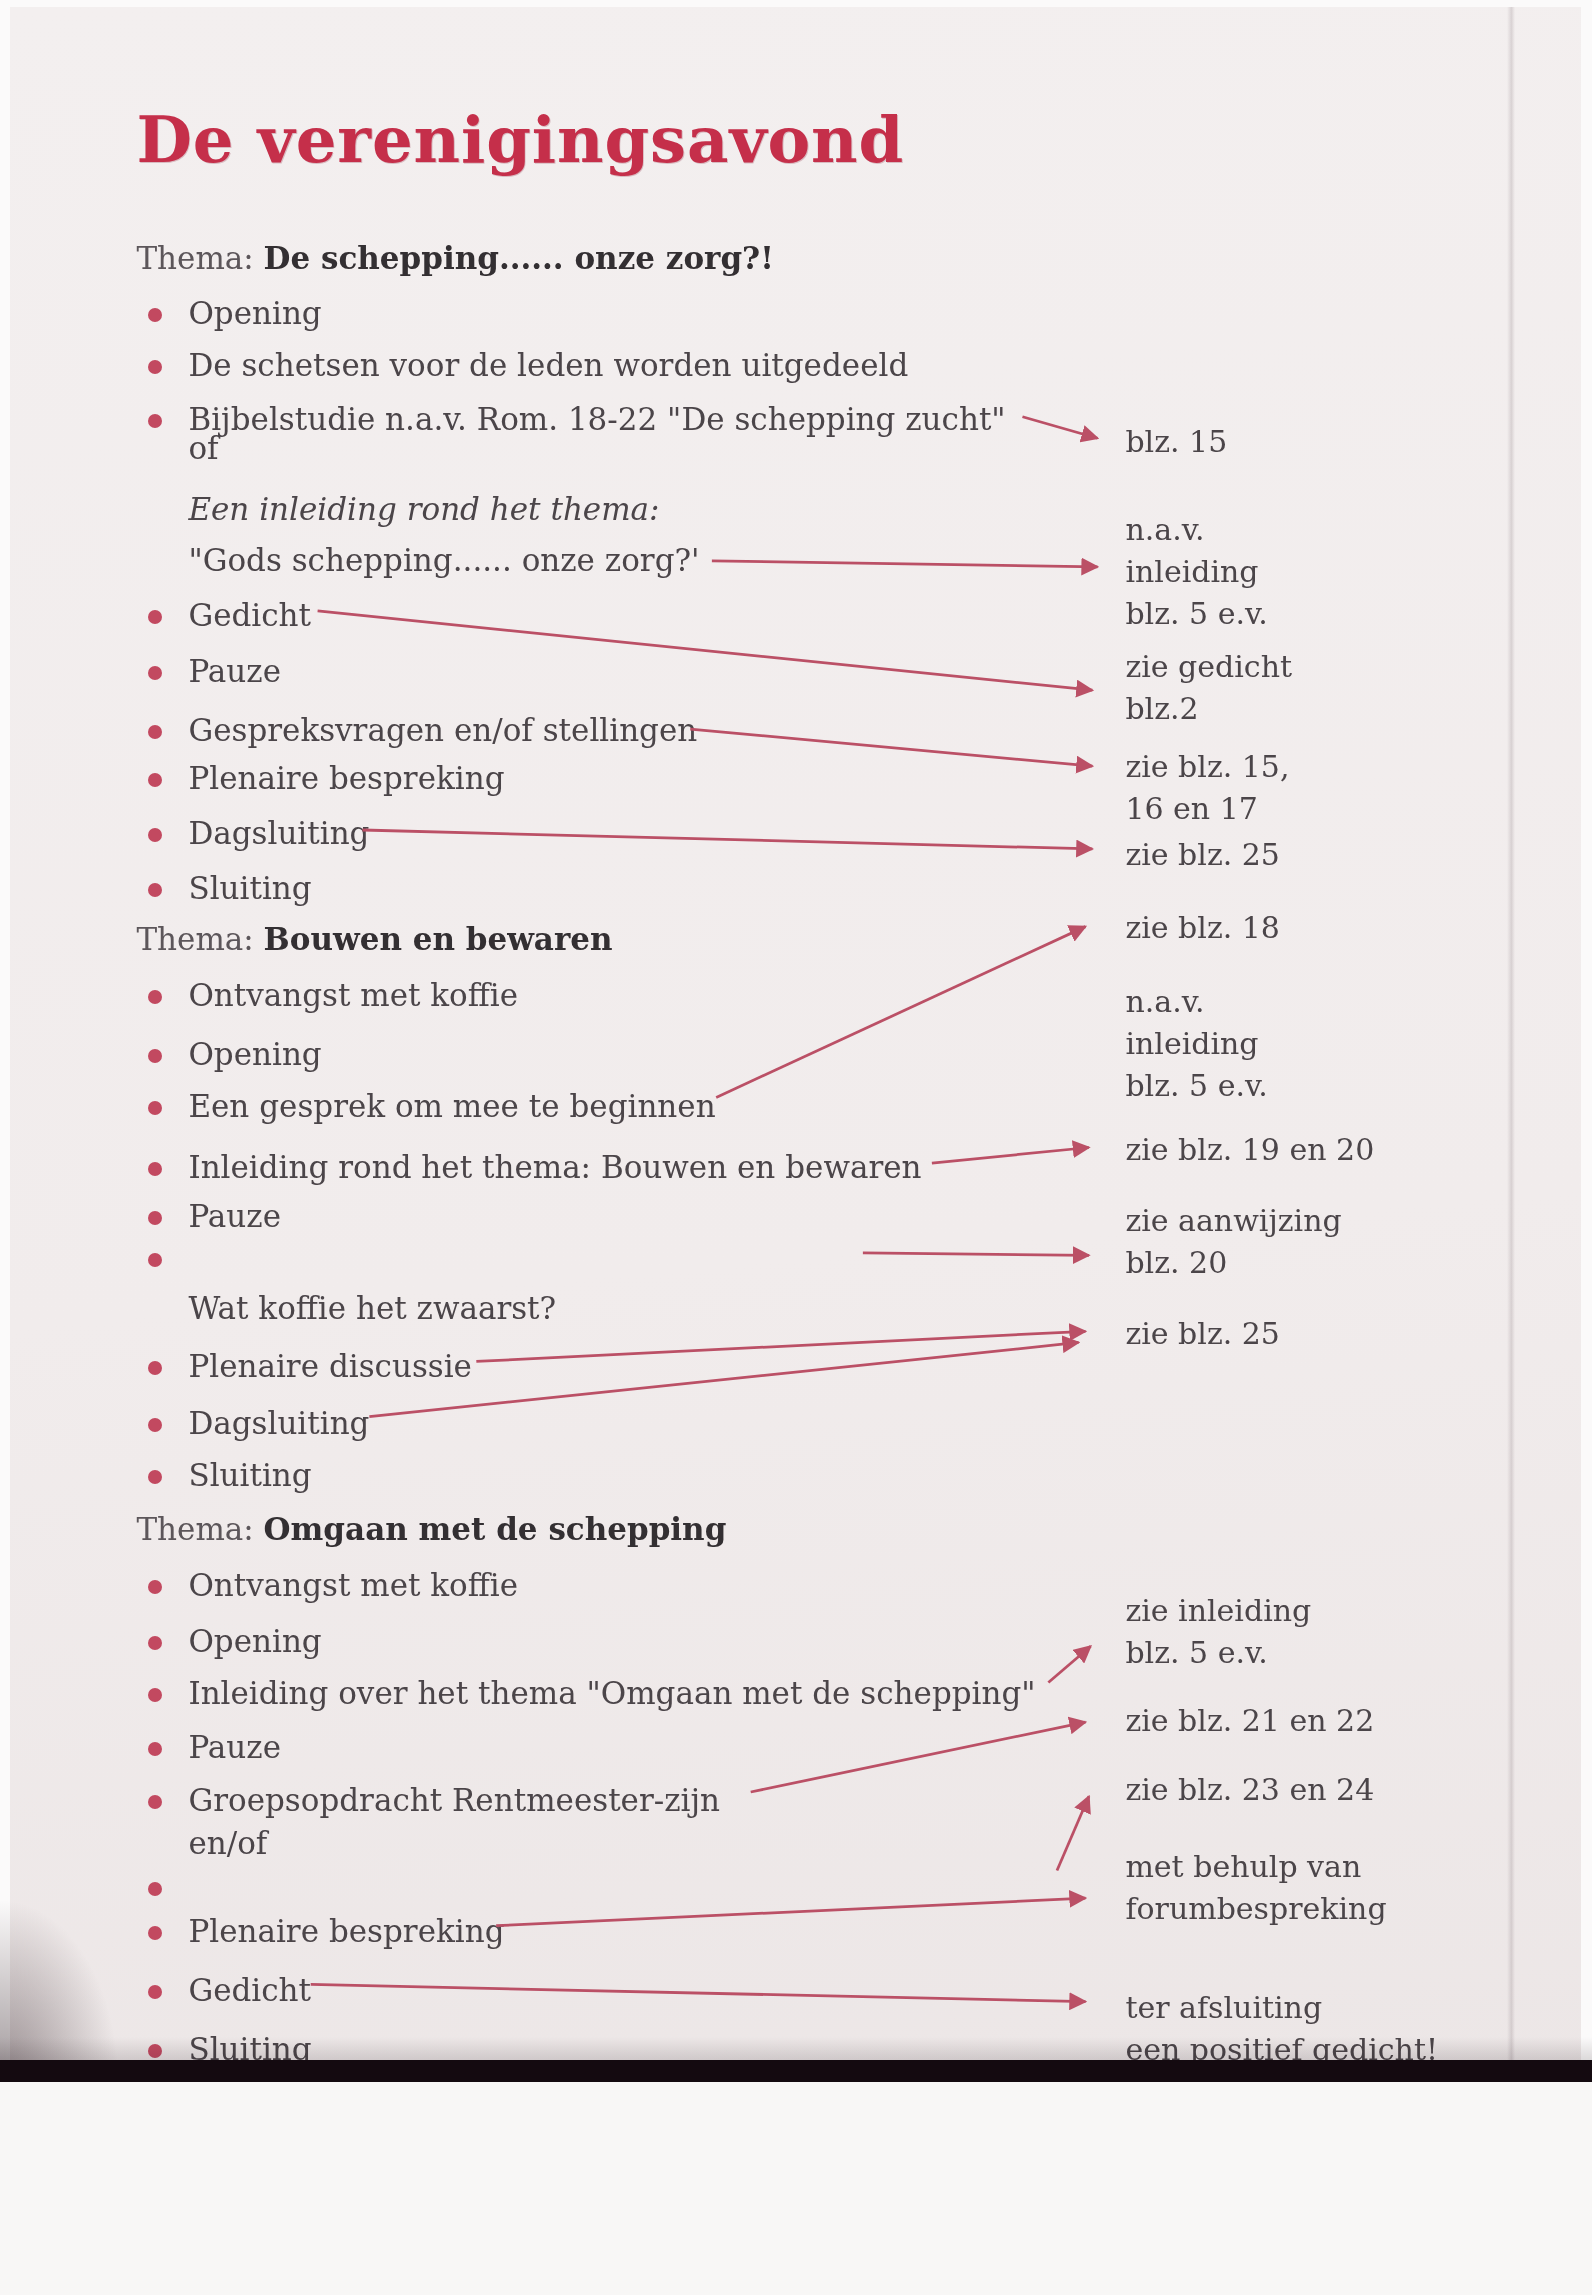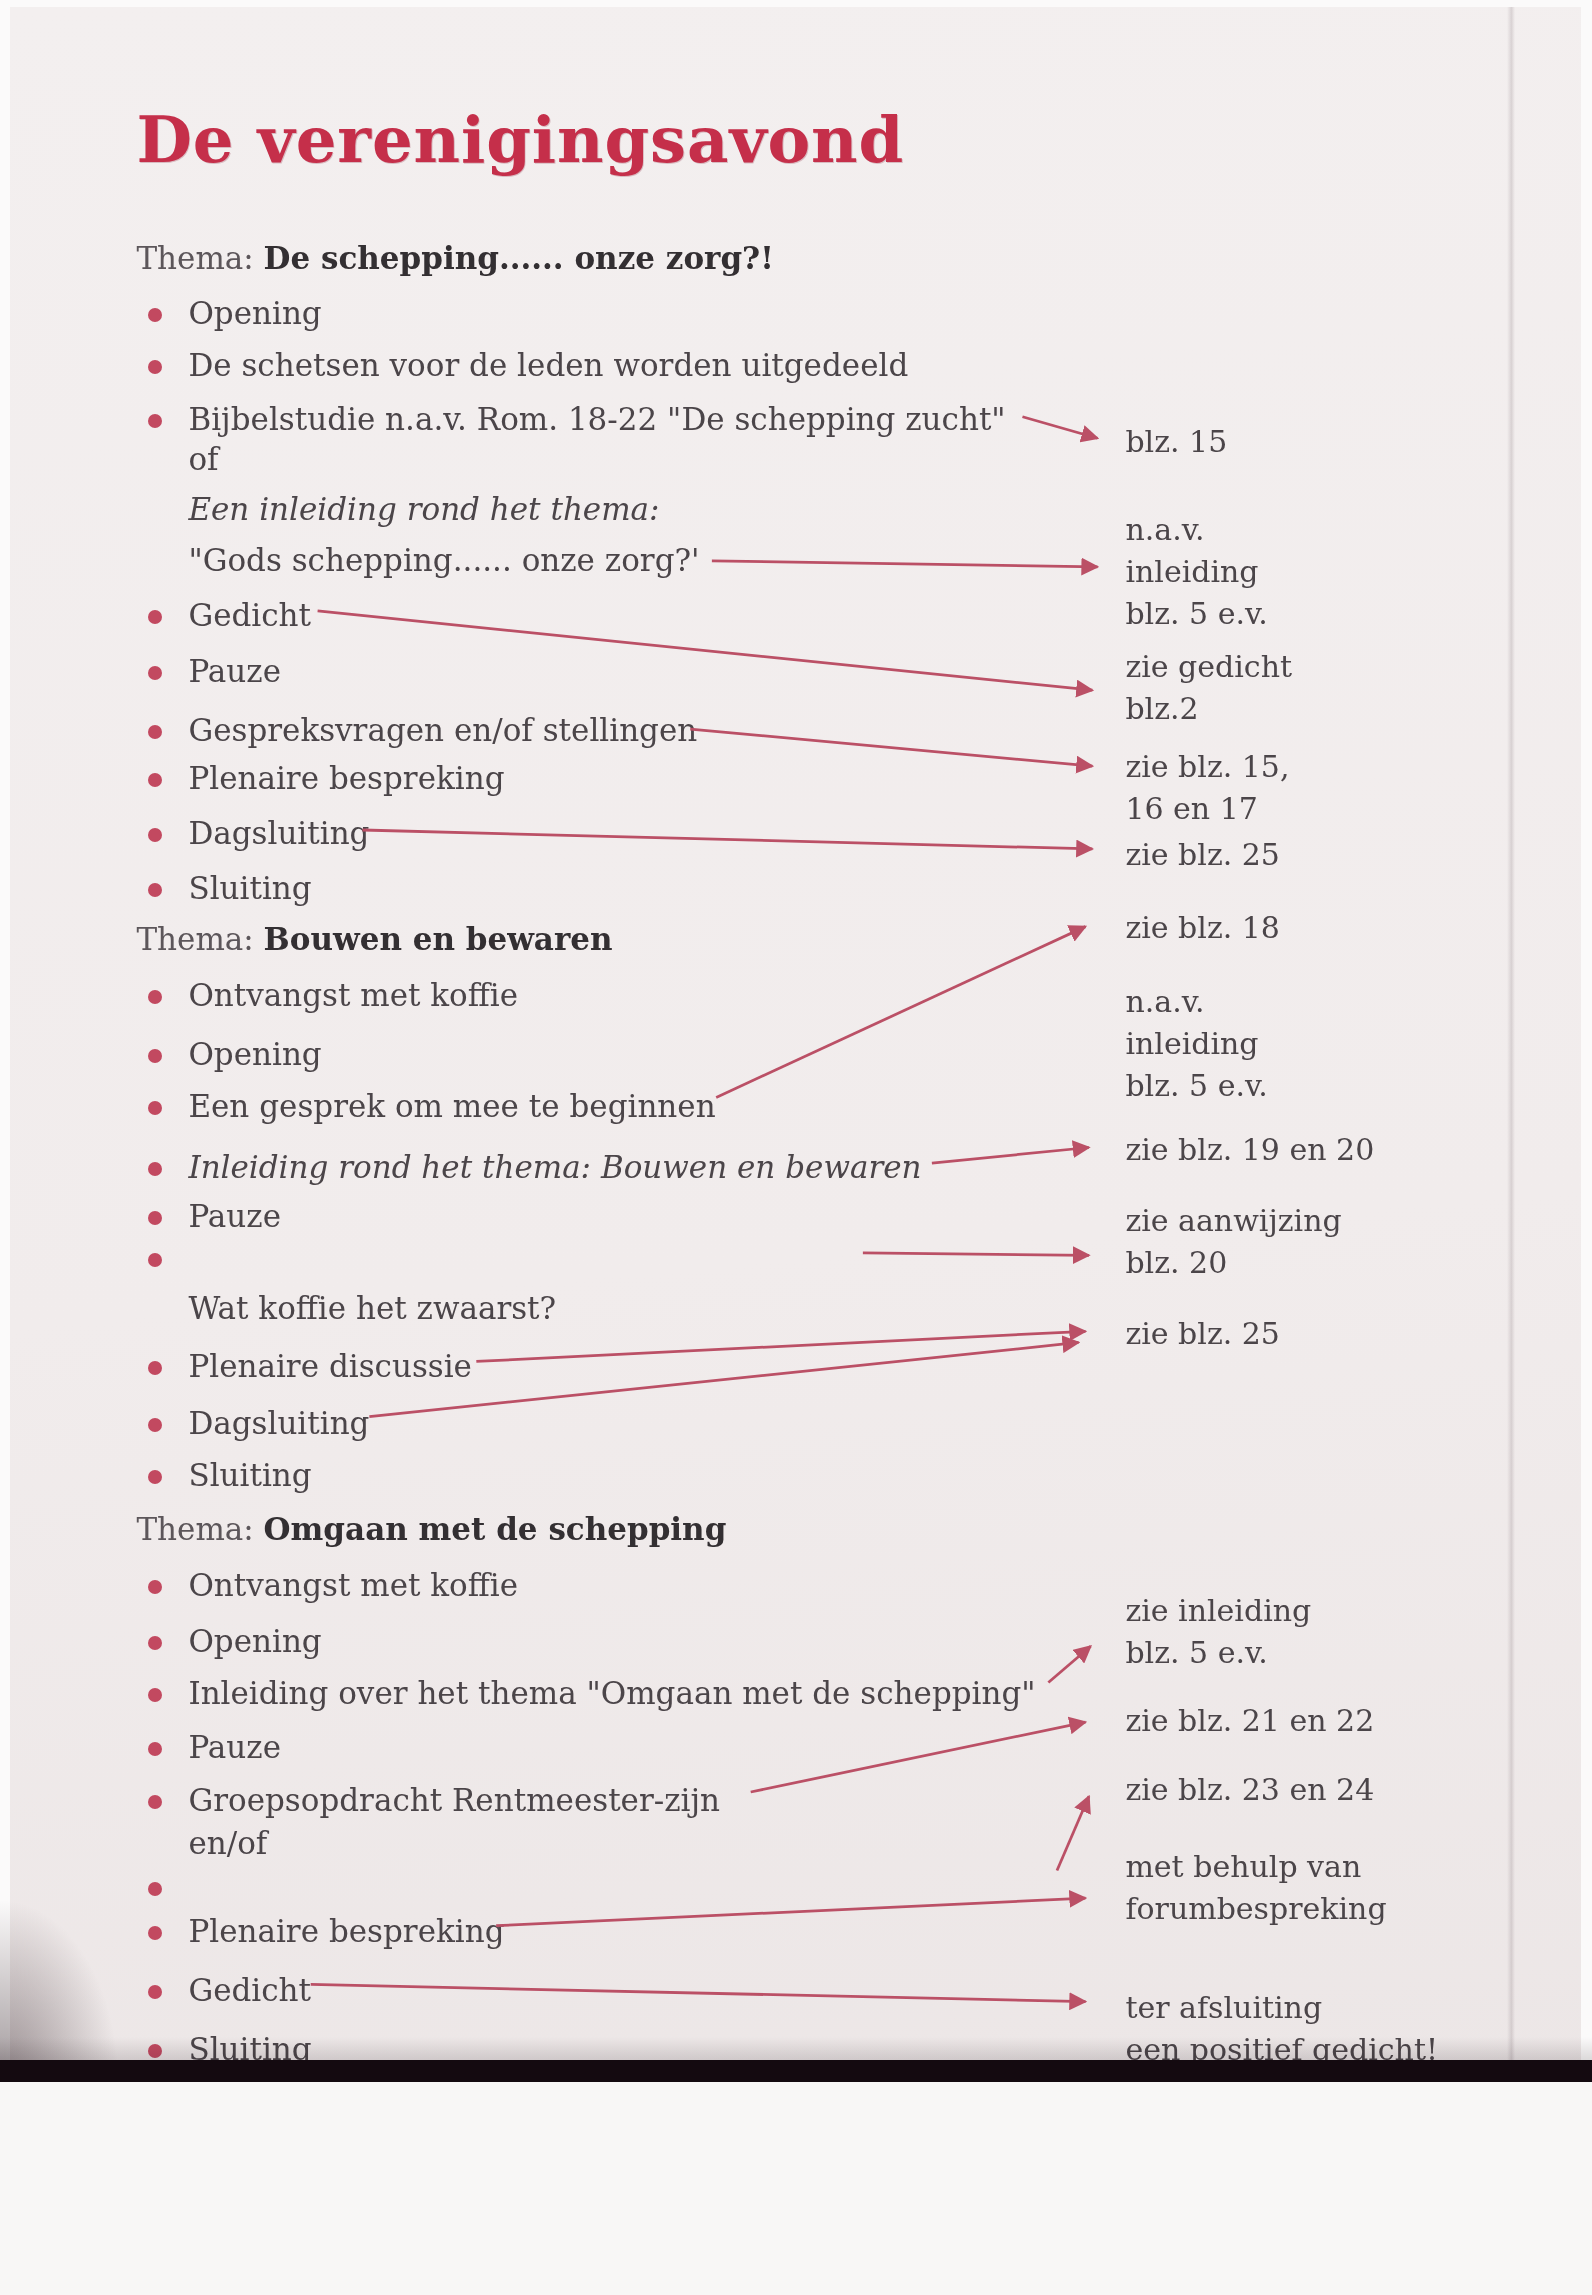--- a/index.html
+++ b/index.html
@@ -77,34 +77,34 @@
 <body>
 
 <div class="scan">
   <div class="page">
     <h1 class="title">De verenigingsavond</h1>
     <div id="lines">
         <div class="line thema" style="top: 230px;"><span class="thema-prefix">Thema: </span><span class="thema-title">De schepping...... onze zorg?!</span></div>
         <div class="line bullet" style="top: 285px;"><span class="dot" style="background: rgb(194, 73, 96);"></span><span class="txt">Opening</span></div>
         <div class="line bullet" style="top: 337px;"><span class="dot" style="background: rgb(194, 73, 96);"></span><span class="txt">De schetsen voor de leden worden uitgedeeld</span></div>
         <div class="line bullet" style="top: 391px;"><span class="dot" style="background: rgb(194, 73, 96);"></span><span class="txt">Bijbelstudie n.a.v. Rom. 18-22 "De schepping zucht"</span></div>
-        <div class="line plain" style="top: 431px;"><span class="txt">of</span></div>
+        <div class="line plain" style="top: 420px;"><span class="txt">of</span></div>
         <div class="line plain" style="top: 481px; font-style: italic;"><span class="txt">Een inleiding rond het thema:</span></div>
         <div class="line plain" style="top: 532px;"><span class="txt">"Gods schepping...... onze zorg?'</span></div>
         <div class="line bullet" style="top: 587px;"><span class="dot" style="background: rgb(194, 73, 96);"></span><span class="txt">Gedicht</span></div>
         <div class="line bullet" style="top: 643px;"><span class="dot" style="background: rgb(194, 73, 96);"></span><span class="txt">Pauze</span></div>
         <div class="line bullet" style="top: 702px;"><span class="dot" style="background: rgb(194, 73, 96);"></span><span class="txt">Gespreksvragen en/of stellingen</span></div>
         <div class="line bullet" style="top: 750px;"><span class="dot" style="background: rgb(194, 73, 96);"></span><span class="txt">Plenaire bespreking</span></div>
         <div class="line bullet" style="top: 805px;"><span class="dot" style="background: rgb(194, 73, 96);"></span><span class="txt">Dagsluiting</span></div>
         <div class="line bullet" style="top: 860px;"><span class="dot" style="background: rgb(194, 73, 96);"></span><span class="txt">Sluiting</span></div>
         <div class="line thema" style="top: 911px;"><span class="thema-prefix">Thema: </span><span class="thema-title">Bouwen en bewaren</span></div>
         <div class="line bullet" style="top: 967px;"><span class="dot" style="background: rgb(194, 73, 96);"></span><span class="txt">Ontvangst met koffie</span></div>
         <div class="line bullet" style="top: 1026px;"><span class="dot" style="background: rgb(194, 73, 96);"></span><span class="txt">Opening</span></div>
         <div class="line bullet" style="top: 1078px;"><span class="dot" style="background: rgb(194, 73, 96);"></span><span class="txt">Een gesprek om mee te beginnen</span></div>
-        <div class="line bullet" style="top: 1139px; font-style: italic;"><span class="dot" style="background: rgb(194, 73, 96);"></span><span class="txt">Inleiding rond het thema: Bouwen en bewaren</span></div>
+        <div class="line bullet" style="top: 1139px;"><span class="dot" style="background: rgb(194, 73, 96);"></span><span class="txt">Inleiding rond het thema: Bouwen en bewaren</span></div>
         <div class="line bullet" style="top: 1188px;"><span class="dot" style="background: rgb(194, 73, 96);"></span><span class="txt">Pauze</span></div>
         <div class="line bullet" style="top: 1230px;"><span class="dot" style="background: rgb(194, 73, 96);"></span></div>
         <div class="line plain" style="top: 1280px;"><span class="txt">Wat koffie het zwaarst?</span></div>
         <div class="line bullet" style="top: 1338px;"><span class="dot" style="background: rgb(194, 73, 96);"></span><span class="txt">Plenaire discussie</span></div>
         <div class="line bullet" style="top: 1395px;"><span class="dot" style="background: rgb(194, 73, 96);"></span><span class="txt">Dagsluiting</span></div>
         <div class="line bullet" style="top: 1447px;"><span class="dot" style="background: rgb(194, 73, 96);"></span><span class="txt">Sluiting</span></div>
         <div class="line thema" style="top: 1501px;"><span class="thema-prefix">Thema: </span><span class="thema-title">Omgaan met de schepping</span></div>
         <div class="line bullet" style="top: 1557px;"><span class="dot" style="background: rgb(194, 73, 96);"></span><span class="txt">Ontvangst met koffie</span></div>
         <div class="line bullet" style="top: 1613px;"><span class="dot" style="background: rgb(194, 73, 96);"></span><span class="txt">Opening</span></div>
         <div class="line bullet" style="top: 1665px;"><span class="dot" style="background: rgb(194, 73, 96);"></span><span class="txt">Inleiding over het thema "Omgaan met de schepping"</span></div>

